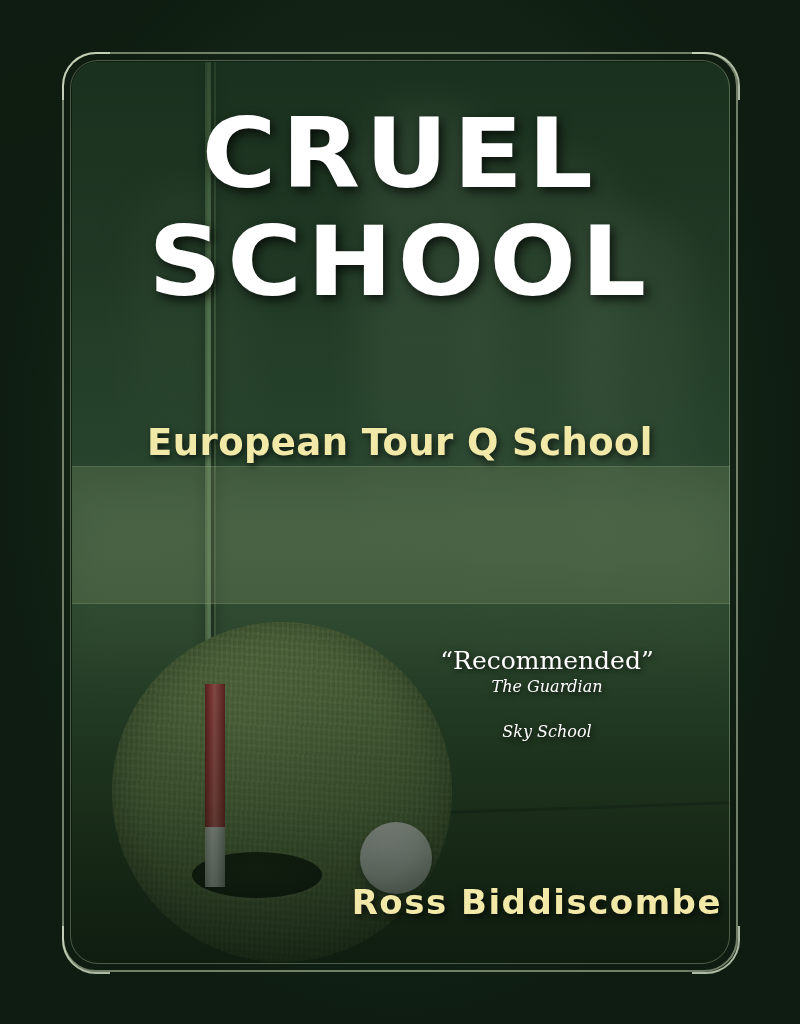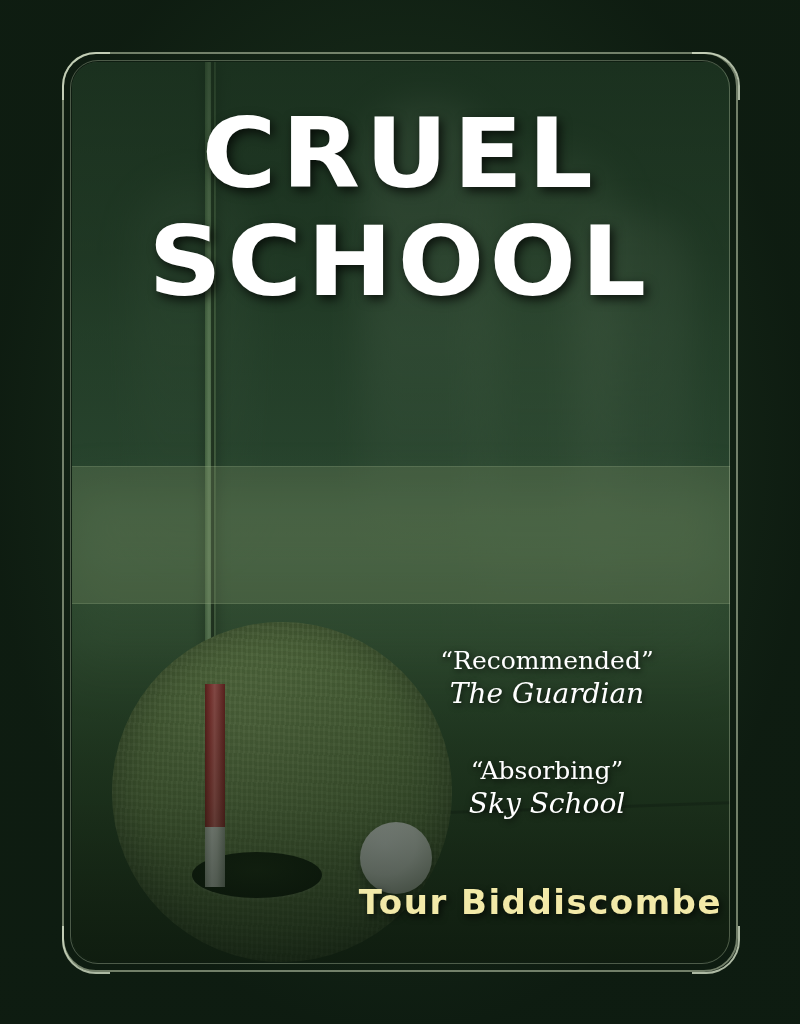--- a/index.html
+++ b/index.html
@@ -266,21 +266,21 @@
   }
   .quote-text {
     font-family: "DejaVu Serif", serif;
     font-size: 25px;
     line-height: 1.15;
     margin-top: 47px;
   }
   .quote-source {
     font-family: "DejaVu Serif", serif;
     font-style: italic;
-    font-size: 28px;
+    font-size: 16px;
     line-height: 1.2;
     margin-top: 1px;
   }
 
   
   .author {
     position: absolute;
     right: 78px;
     top: 882px;
     color: #f2e9a8;
@@ -327,28 +327,28 @@
   <div class="notch tr"></div>
   <div class="notch bl"></div>
   <div class="notch br"></div>
 
   <div class="title-block">
     <div class="title-line title-1">CRUEL</div>
     <div class="title-line title-2">SCHOOL</div>
   </div>
 
   <div class="subtitle">
+    <div>European Tour Q School</div>
   </div>
 
   <div class="quotes">
     <div class="quote">
       <div class="quote-text">“Recommended”</div>
       <div class="quote-source">The Guardian</div>
     </div>
     <div class="quote">
-      <div class="quote-text">“Absorbing”</div>
       <div class="quote-source">Sky School</div>
     </div>
   </div>
 
-  <div class="author">Tour Biddiscombe</div>
+  <div class="author">Ross Biddiscombe</div>
 
 </div>
 
 </body></html>

